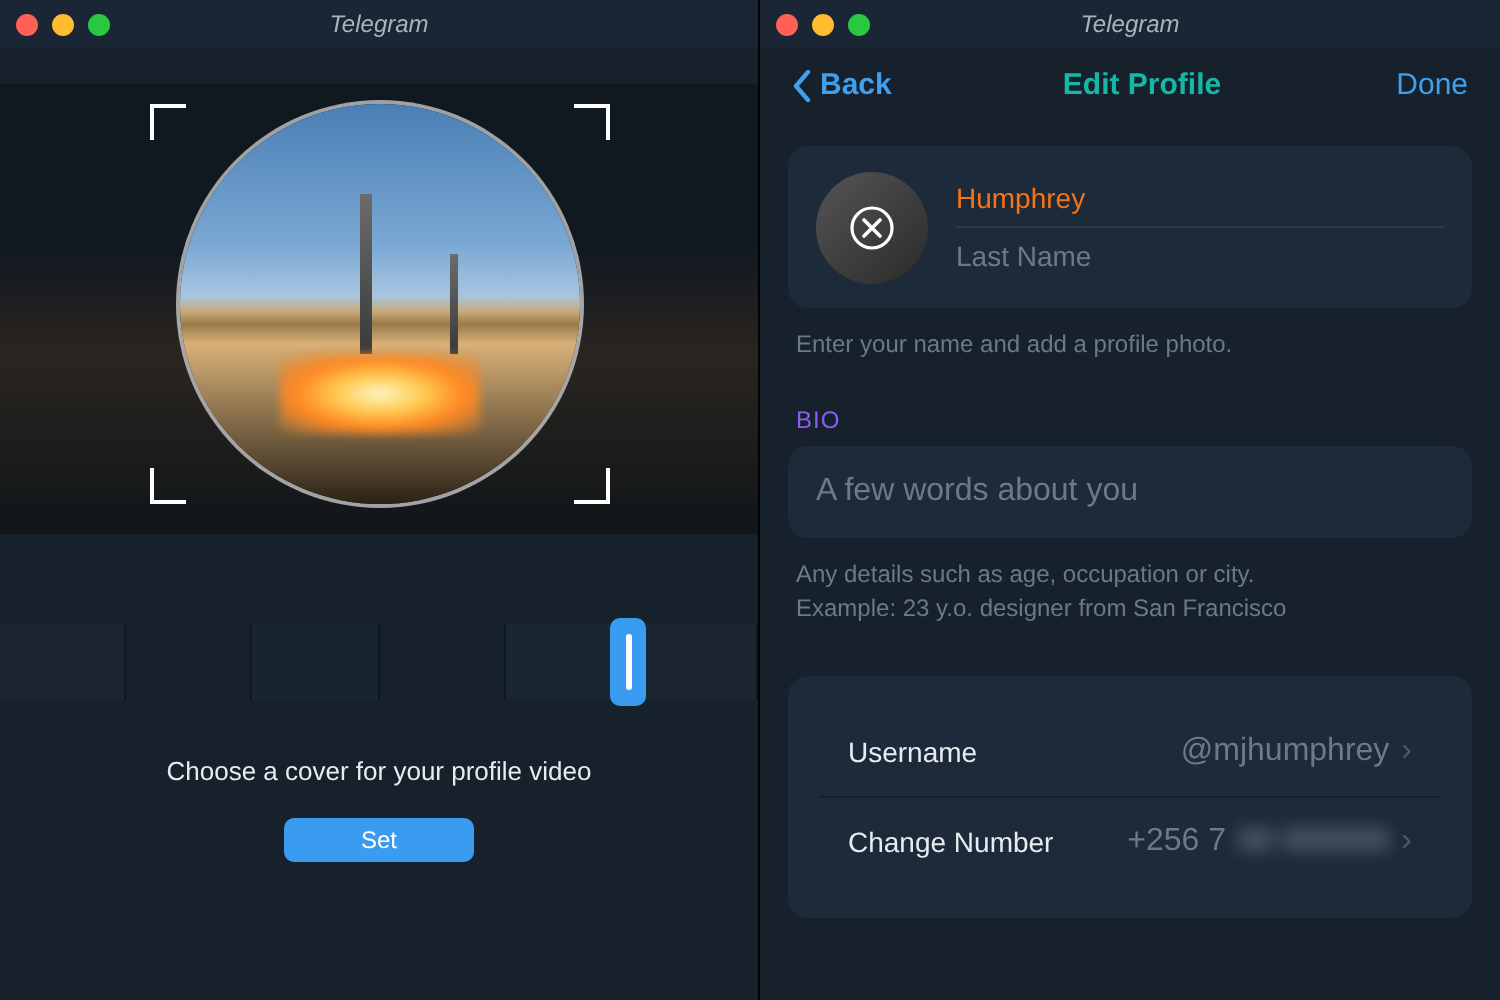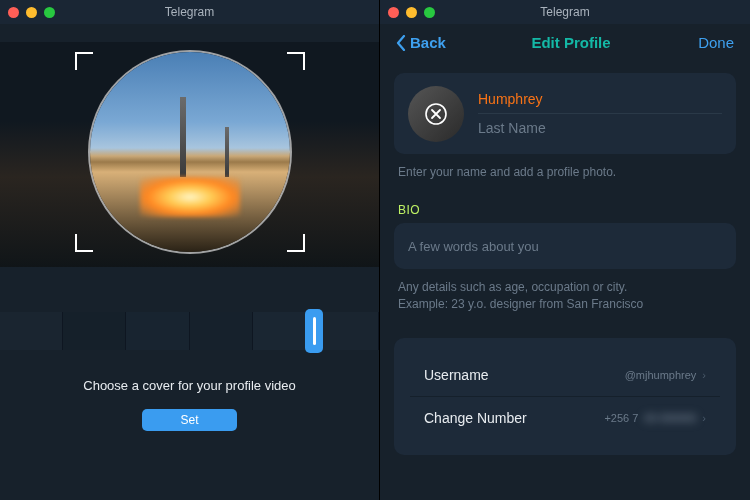--- a/index.html
+++ b/index.html
@@ -6,21 +6,21 @@
   body { background: #0a0f1a; width: 750px; height: 500px; display: flex; overflow: hidden; }
   .window { background: #17212b; display: flex; flex-direction: column; height: 100%; position: relative; }
   .window.left { width: 380px; border-right: 1px solid #000; }
   .window.right { width: 370px; }
   .titlebar { height: 24px; background: #1a2634; display: flex; align-items: center; padding: 0 8px; position: relative; }
   .traffic { display: flex; gap: 7px; }
   .tl { width: 11px; height: 11px; border-radius: 50%; }
   .tl.red { background: #ff5f57; }
   .tl.yel { background: #febc2e; }
   .tl.grn { background: #28c840; }
-  .titletxt { position: absolute; left: 0; right: 0; text-align: center; color: #aab3bd; font-size: 12px; font-weight: 500; pointer-events: none; }
+  .titletxt { position: absolute; left: 0; right: 0; text-align: center; color: #aab3bd; font-size: 12px; font-weight: 500; pointer-events: none; font-style: italic; }
 
   
   .cover-area { background: #0e1621; margin-top: 18px; height: 225px; position: relative; overflow: hidden; }
   .video-bg { position: absolute; inset: 0; background: linear-gradient(to bottom, #101820 0%, #101820 35%, #2a2520 60%, #101518 100%); }
   .crop-corners { position: absolute; left: 75px; top: 10px; width: 230px; height: 200px; }
   .corner { position: absolute; width: 18px; height: 18px; border: 2px solid #fff; }
   .corner.tl2 { top: 0; left: 0; border-right: none; border-bottom: none; }
   .corner.tr2 { top: 0; right: 0; border-left: none; border-bottom: none; }
   .corner.bl2 { bottom: 0; left: 0; border-right: none; border-top: none; }
   .corner.br2 { bottom: 0; right: 0; border-left: none; border-top: none; }
@@ -55,29 +55,29 @@
   .content { padding: 14px 14px 0; display: flex; flex-direction: column; overflow-y: auto; flex: 1; }
   .card { background: #1d2a39; border-radius: 10px; padding: 12px 14px; }
   .profile-card { display: flex; align-items: center; gap: 14px; }
   .avatar { width: 56px; height: 56px; border-radius: 50%; background: linear-gradient(135deg, #555 0%, #2a2a2a 100%); display: flex; align-items: center; justify-content: center; color: #fff; position: relative; flex-shrink: 0; }
   .avatar svg { width: 24px; height: 24px; }
   .name-fields { flex: 1; display: flex; flex-direction: column; }
   .name-input { background: transparent; border: none; border-bottom: 1px solid #2a3948; color: #f97316; font-size: 14px; padding: 6px 0; outline: none; }
   .name-input::placeholder { color: #6b7a8a; }
   .name-input.last { border-bottom: none; }
   .hint { color: #6b7a8a; font-size: 12px; margin: 10px 4px 0; line-height: 1.4; }
-  .section-label { color: #bef264; font-size: 12px; margin: 22px 4px 6px; letter-spacing: 0.5px; }
+  .section-label { color: #8b5cf6; font-size: 12px; margin: 22px 4px 6px; letter-spacing: 0.5px; }
   .bio-card { padding: 14px; }
-  .bio-input { background: transparent; border: none; color: #6b7a8a; font-size: 13px; width: 100%; outline: none; }
+  .bio-input { background: transparent; border: none; color: #6b7a8a; font-size: 16px; width: 100%; outline: none; }
   .bio-input::placeholder { color: #6b7a8a; }
   .list-card { padding: 16px; margin-top: 26px; }
   .row { display: flex; align-items: center; justify-content: space-between; padding: 13px 14px; cursor: pointer; }
   .row + .row { border-top: 1px solid #15202b; }
   .row-label { color: #e8ecf0; font-size: 14px; }
-  .row-val { color: #6b7a8a; font-size: 11px; display: flex; align-items: center; gap: 6px; }
+  .row-val { color: #6b7a8a; font-size: 16px; display: flex; align-items: center; gap: 6px; }
   .chev { color: #4a5a6a; }
   .blur { filter: blur(4px); color: #8a98a8; }
 </style>
 </head>
 <body>
 
 <div class="window left">
   <div class="titlebar">
     <div class="traffic">
       <div class="tl red"></div>

